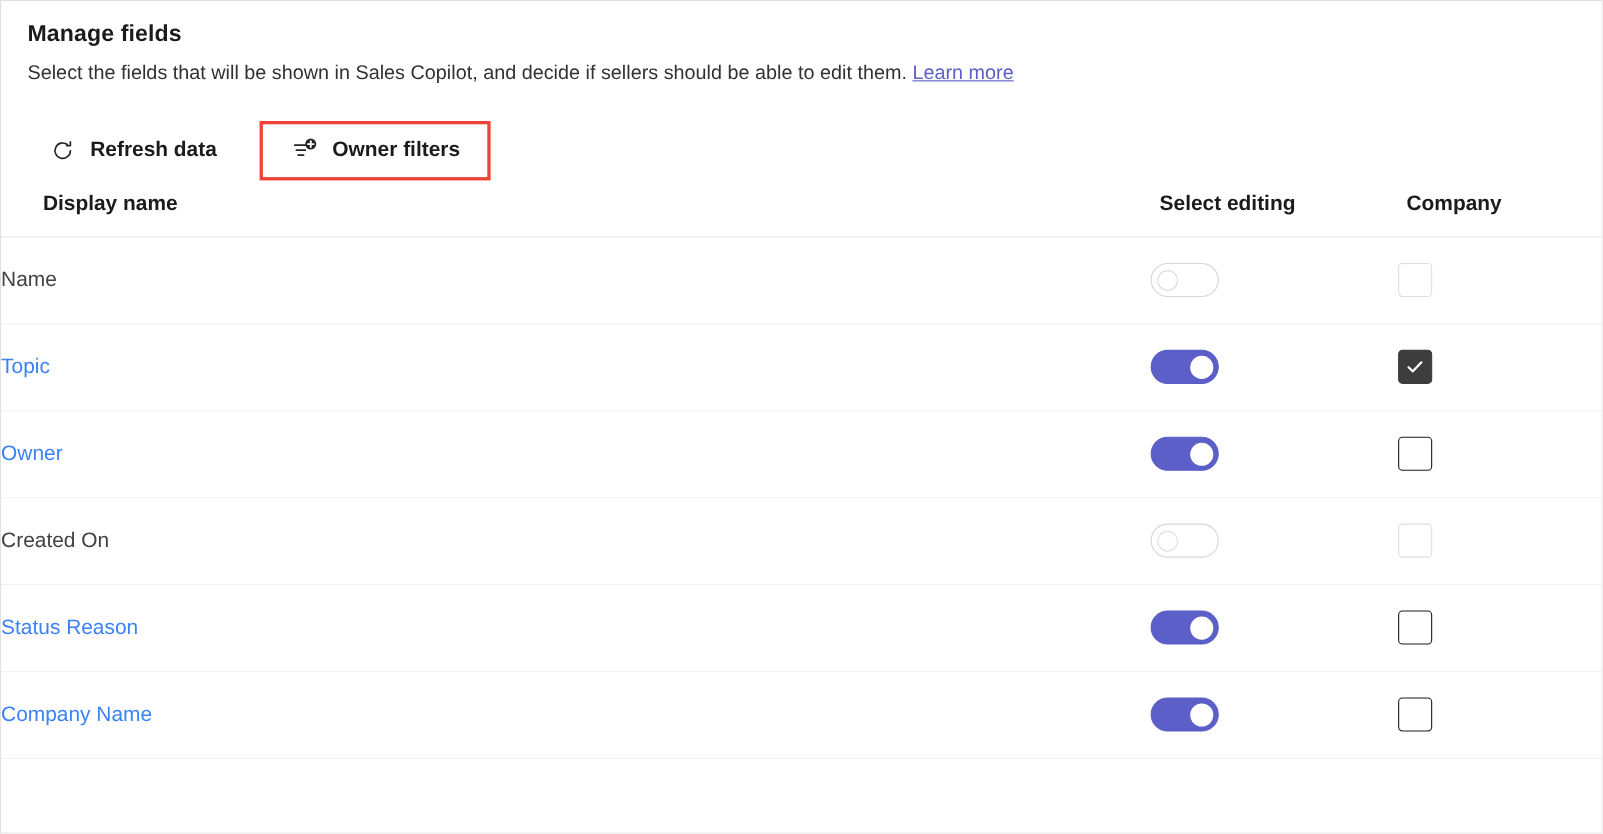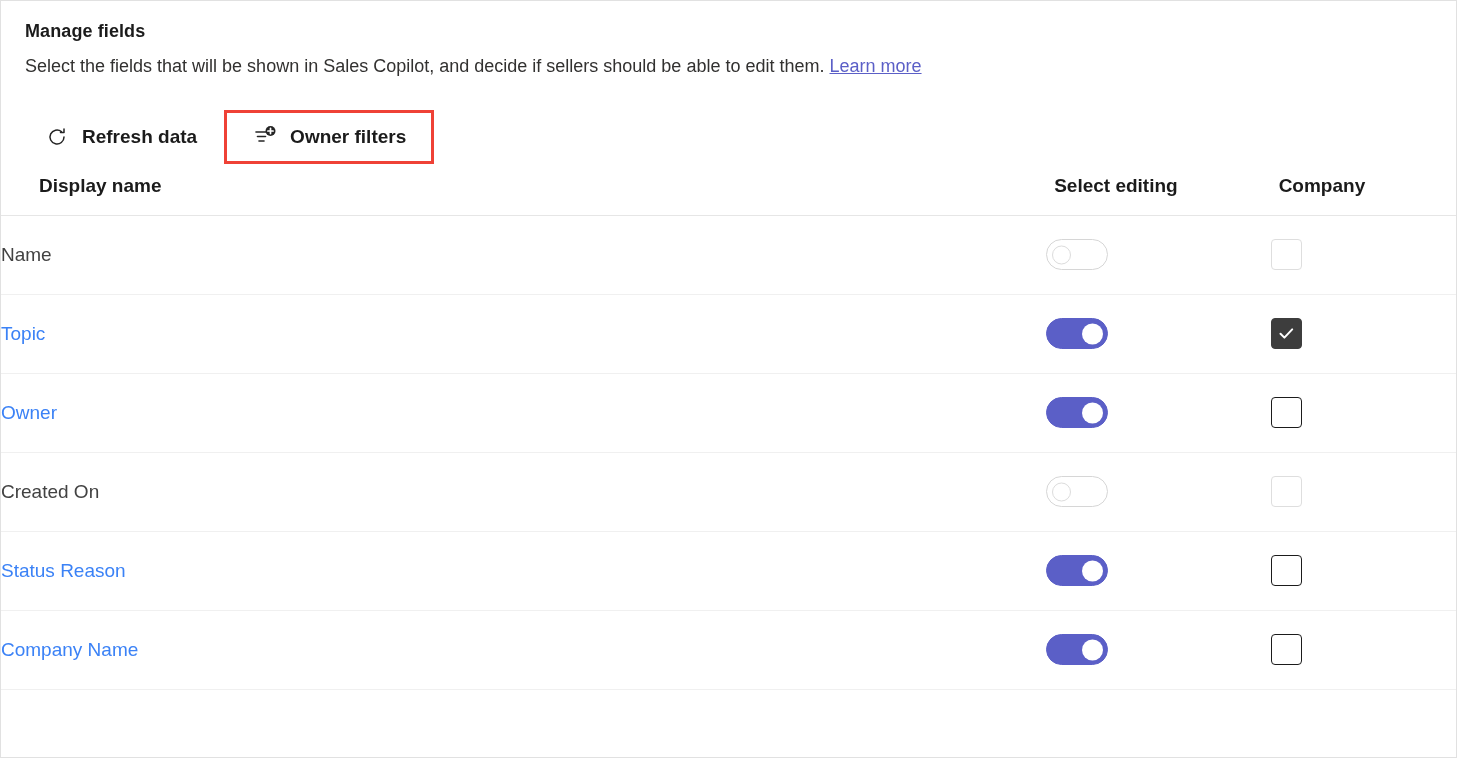--- a/index.html
+++ b/index.html
@@ -22,21 +22,21 @@
     background: #ffffff;
     border: 1px solid #e1e1e1;
     overflow: hidden;
   }
 
   
   .header {
     padding: 18px 24px 0 24px;
   }
   .page-title {
-    font-size: 18px;
+    font-size: 21px;
     font-weight: bold;
     line-height: 24px;
     color: #1b1b1b;
     letter-spacing: 0.1px;
     margin: 0 0 10px 0;
   }
   .page-subtitle {
     font-size: 18px;
     font-weight: normal;
     line-height: 26px;
@@ -47,21 +47,21 @@
     color: #5b5fc7;
     text-decoration: underline;
     cursor: pointer;
     text-align: right;
   }
 
   
   .command-bar {
     display: flex;
     align-items: center;
-    gap: 8px;
+    gap: 20px;
     padding: 0 24px;
     margin-top: 26px;
     height: 64px;
   }
   .cmd-button {
     display: flex;
     align-items: center;
     gap: 12px;
     height: 54px;
     padding: 0 16px;

